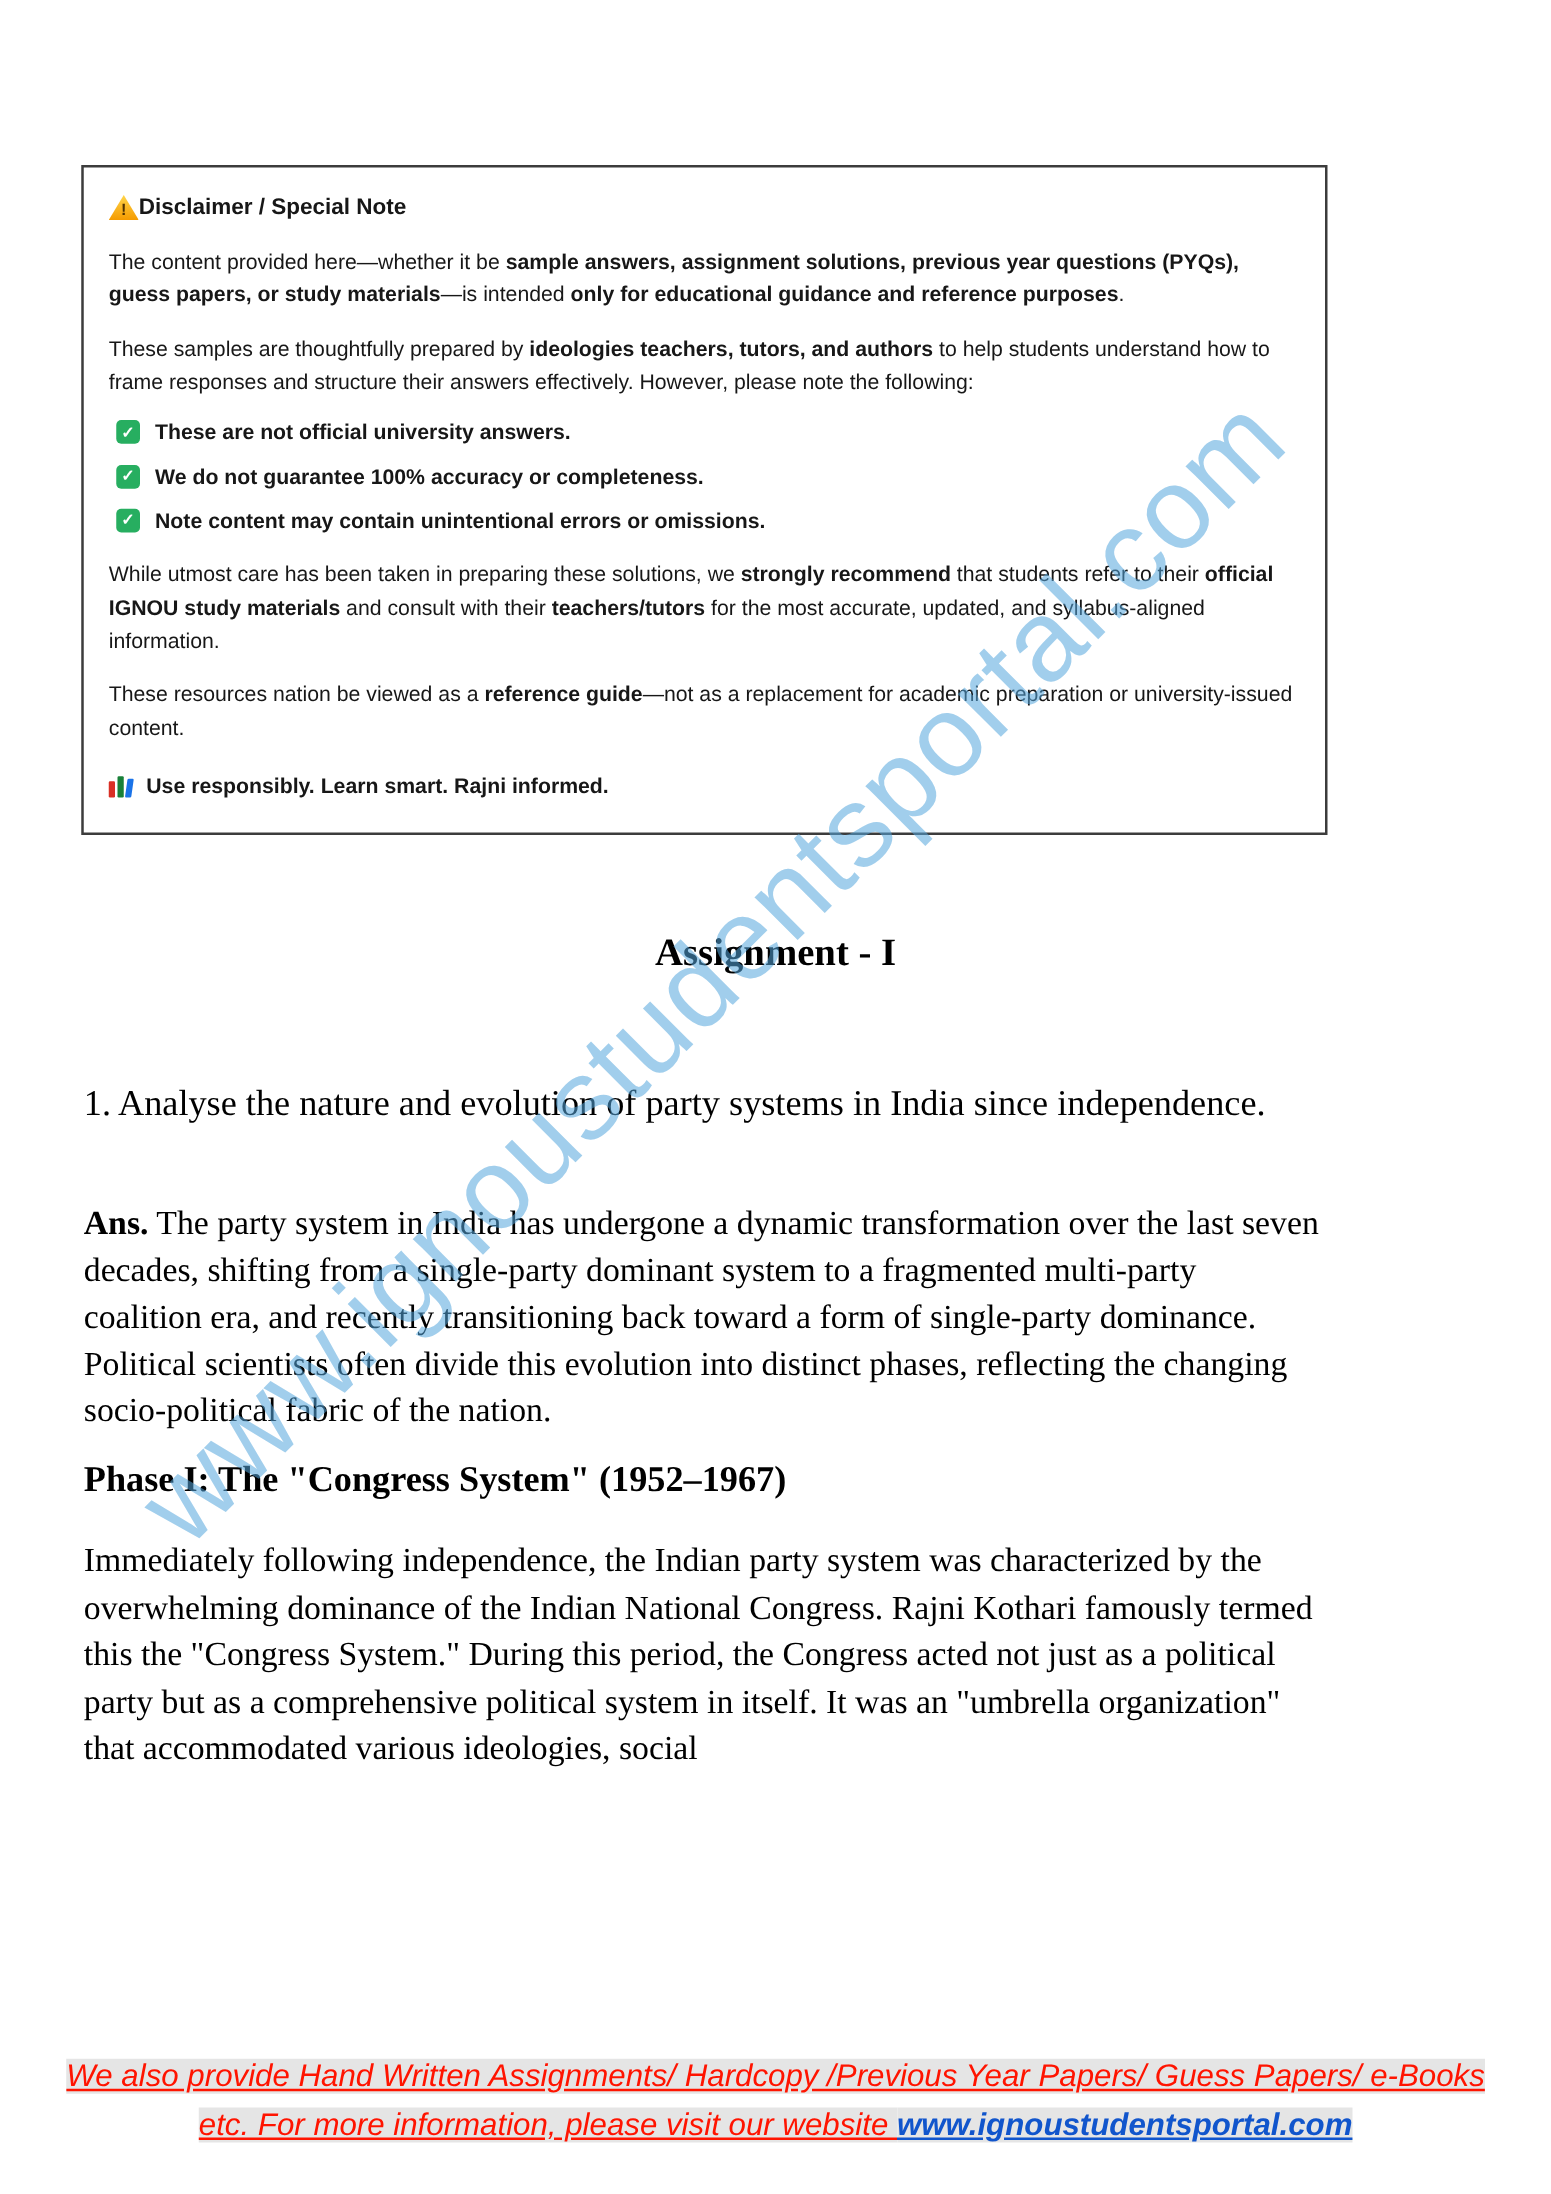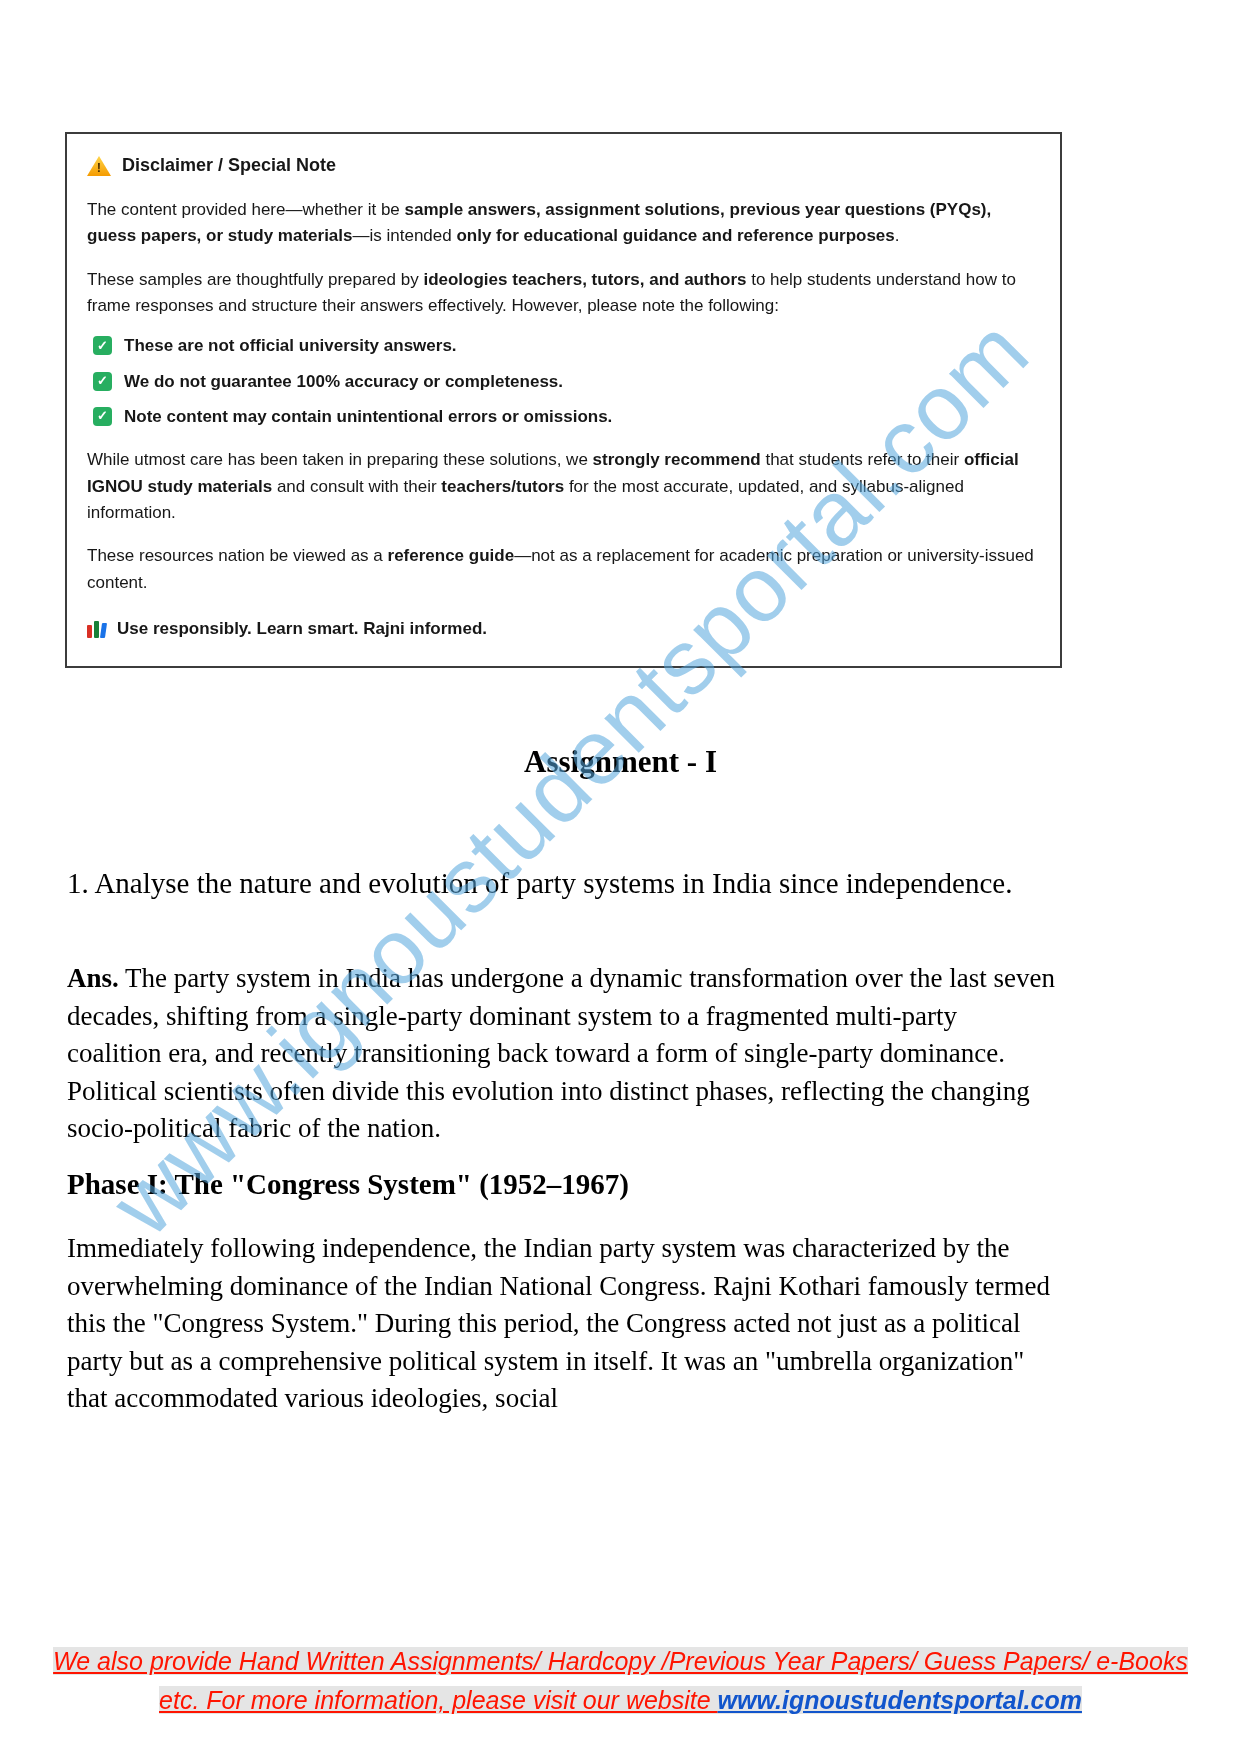--- a/index.html
+++ b/index.html
@@ -16,21 +16,21 @@
     color:rgba(84,166,221,0.55); font-family:"Liberation Sans",sans-serif;
     pointer-events:none; z-index:20;
   }
 
   
   .disclaimer {
     position:absolute; left:65px; top:132px; width:997px;
     border:2px solid #3c3c3c; padding:18px 22px 24px 20px;
     font-size:17px; line-height:1.55; color:#171717; z-index:2;
   }
-  .disc-title-row { display:flex; align-items:center; gap:11px; font-size:18px; font-weight:bold; }
+  .disc-title-row { display:flex; align-items:center; font-size:18px; font-weight:bold; }
   .warning-icon {
     width:24px; height:20px; display:inline-block; position:relative; flex:0 0 auto;
     background:linear-gradient(#ffd54a,#f59b00);
     clip-path:polygon(50% 0,100% 100%,0 100%);
   }
   .warning-icon::after {
     content:"!"; position:absolute; left:50%; top:58%; transform:translate(-50%,-50%);
     font-size:13px; font-weight:bold; color:#503200;
   }
   .disc-para { margin-top:17px; }

